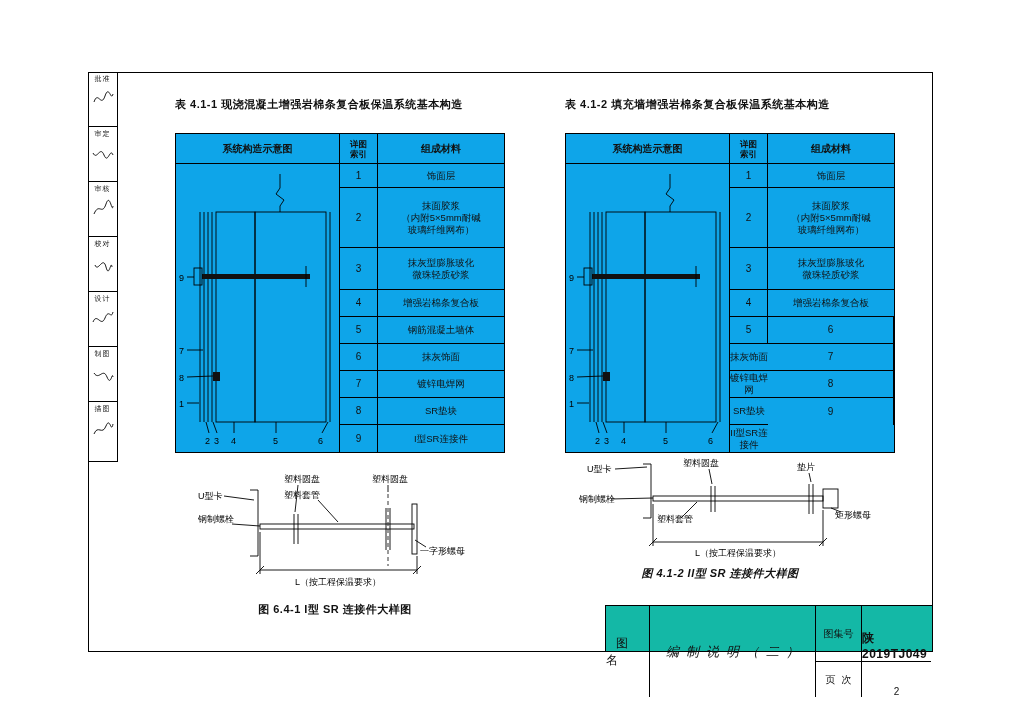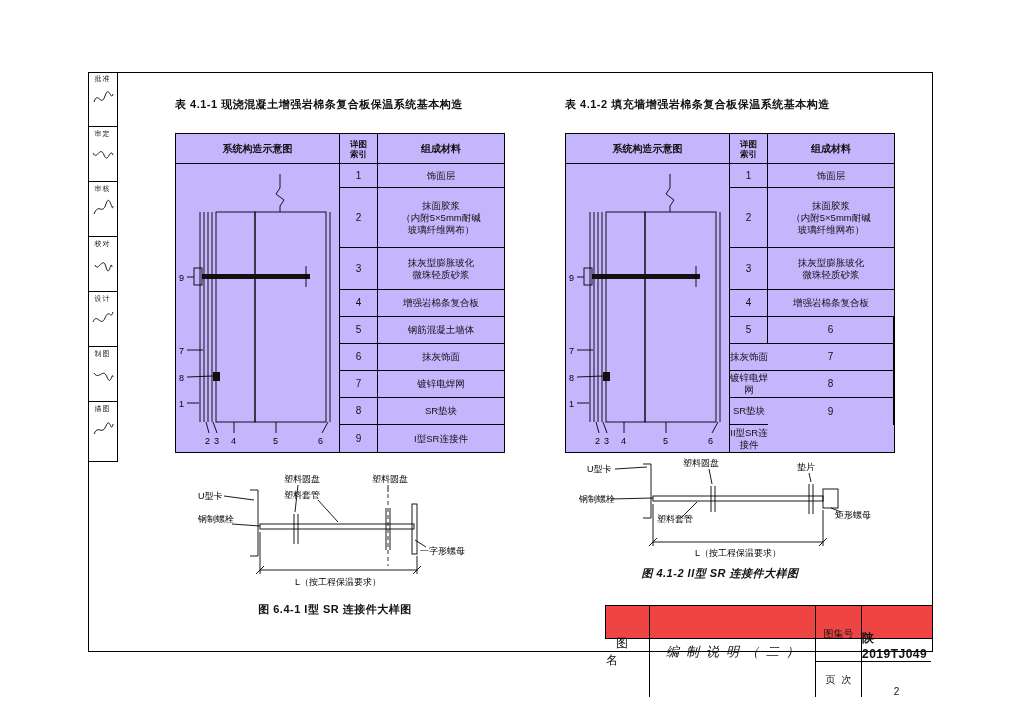--- a/index.html
+++ b/index.html
@@ -6,38 +6,38 @@
   .sheet{position:relative;width:1024px;height:724px;background:#ffffff;font-family:"Liberation Sans","DejaVu Sans",sans-serif;color:#111;overflow:hidden;}
   .frame{position:absolute;left:88px;top:72px;width:845px;height:580px;border:1.6px solid #000;box-sizing:border-box;background:#fff;}
   
   .sidebar{position:absolute;left:88px;top:72px;width:30px;height:390px;border-right:1px solid #000;border-bottom:1px solid #000;box-sizing:border-box;}
   .sbox{height:55px;border-bottom:1px solid #000;box-sizing:border-box;display:flex;flex-direction:column;align-items:center;padding-top:2px;}
   .sbox:last-child{border-bottom:none;}
   .sbox .lbl{font-size:7px;letter-spacing:1px;line-height:9px;}
   .sbox svg{margin-top:3px;}
   
   .ttitle{position:absolute;width:330px;text-align:left;font-size:11px;font-weight:700;letter-spacing:.5px;}
-  .ctable{position:absolute;display:grid;grid-template-columns:164px 38px 126px;grid-template-rows:30px 24px 60px 42px repeat(6,27px);border:1.5px solid #000;background:#c4b5fd;box-sizing:content-box;}
+  .ctable{position:absolute;display:grid;grid-template-columns:164px 38px 126px;grid-template-rows:30px 24px 60px 42px repeat(6,27px);border:1.5px solid #000;background:#0ea5e9;box-sizing:content-box;}
   .cell{border-right:1px solid #000;border-bottom:1px solid #000;display:flex;align-items:center;justify-content:center;text-align:center;font-size:10px;line-height:12px;overflow:hidden;box-sizing:border-box;}
   .cell.c3{border-right:none;}
   .cell.rb{border-bottom:none;}
   .cell.head{font-size:10px;font-weight:600;}
   .cell.idx{font-size:8.5px;line-height:10px;white-space:pre-line;}
   .cell.mat{font-size:9.5px;line-height:12px;white-space:pre-line;}
   .cell.diagram{grid-column:1;grid-row:2/11;padding:0;align-items:flex-start;}
   
   svg line,svg polyline,svg path,svg rect.outl{stroke:#000;stroke-width:.9;fill:none;}
   svg .dash{stroke-dasharray:4 3;stroke-width:.8;}
   svg text{font-size:9px;fill:#000;font-family:"Liberation Sans","DejaVu Sans",sans-serif;}
   svg rect.solid{fill:#111;stroke:none;}
   
   .figwrap{position:absolute;}
   .figcap{position:absolute;text-align:center;font-size:11px;font-weight:700;letter-spacing:.5px;}
   
-  .tblock{position:absolute;left:605px;top:605px;width:328px;height:34px;border:1.6px solid #000;box-sizing:border-box;display:grid;grid-template-columns:44px 166px 46px 69px;grid-template-rows:1fr 1fr;background:#ef4444;}
+  .tblock{position:absolute;left:605px;top:605px;width:328px;height:47px;border:1.6px solid #000;box-sizing:border-box;display:grid;grid-template-columns:44px 166px 46px 69px;grid-template-rows:1fr 1fr;background:#14b8a6;}
   .tcell{border-right:1px solid #000;border-bottom:1px solid #000;display:flex;align-items:center;justify-content:center;box-sizing:border-box;font-size:10px;}
   .tcell.span2{grid-row:1/3;border-bottom:none;}
   .tcell.lastc{border-right:none;margin-top:24px;}
   .tcell.lastr{border-bottom:none;}
   .tn-label{letter-spacing:10px;text-indent:10px;font-size:12px;}
   .tn-name{letter-spacing:7px;text-indent:7px;font-size:13px;font-style:italic;}
   .atlas-no{font-weight:700;font-size:12px;letter-spacing:.5px;}
   .page-label{letter-spacing:6px;text-indent:6px;}
 </style>
 </head>

